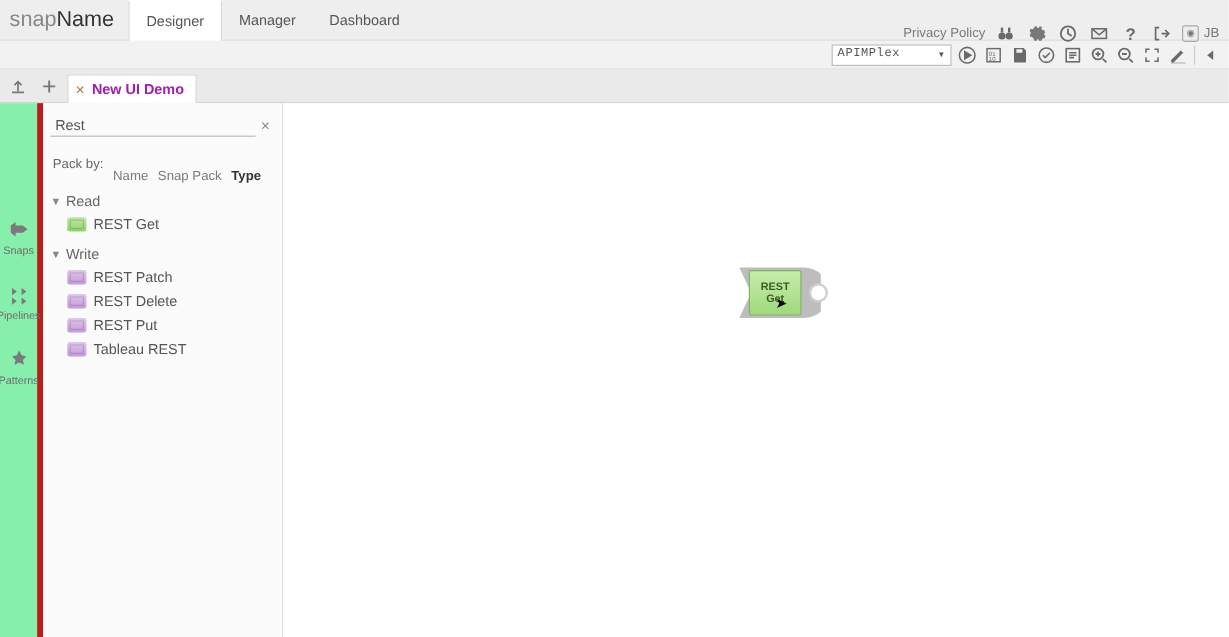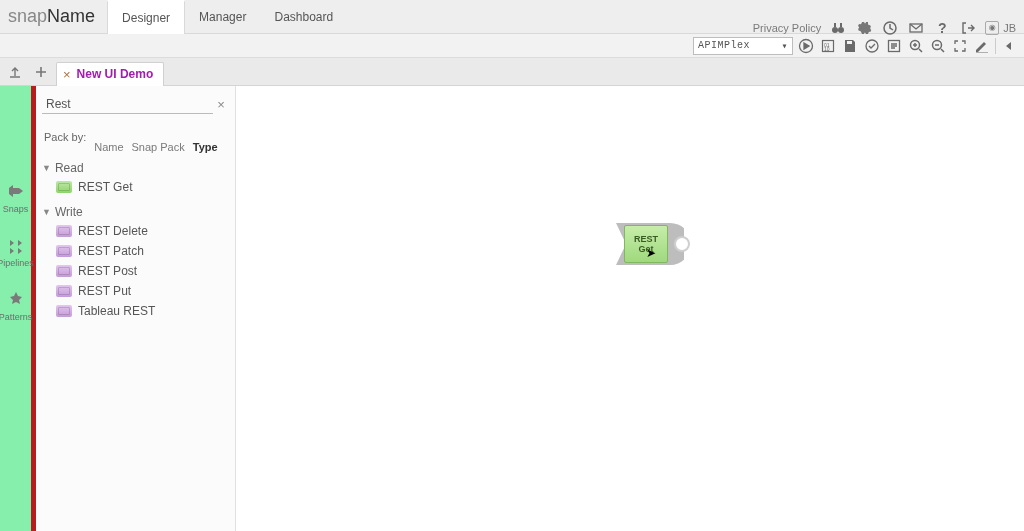--- a/index.html
+++ b/index.html
@@ -253,29 +253,25 @@
     </div>
 
     <div class="cat">
       <div class="cat-header">
           <span class="tri">▼</span>
           <span>Write</span>
         </div>
       <ul class="snap-list">
         <li class="snap-item">
             <span class="snap-icon purple"></span>
+            <span>REST Patch</span>
+          </li>
+        <li class="snap-item">
+            <span class="snap-icon purple"></span>
             <span>REST Delete</span>
-          </li>
-        <li class="snap-item">
-            <span class="snap-icon purple"></span>
-            <span>REST Patch</span>
-          </li>
-        <li class="snap-item">
-            <span class="snap-icon purple"></span>
-            <span>REST Post</span>
           </li>
         <li class="snap-item">
             <span class="snap-icon purple"></span>
             <span>REST Put</span>
           </li>
         <li class="snap-item">
             <span class="snap-icon purple"></span>
             <span>Tableau REST</span>
           </li>
       </ul>

